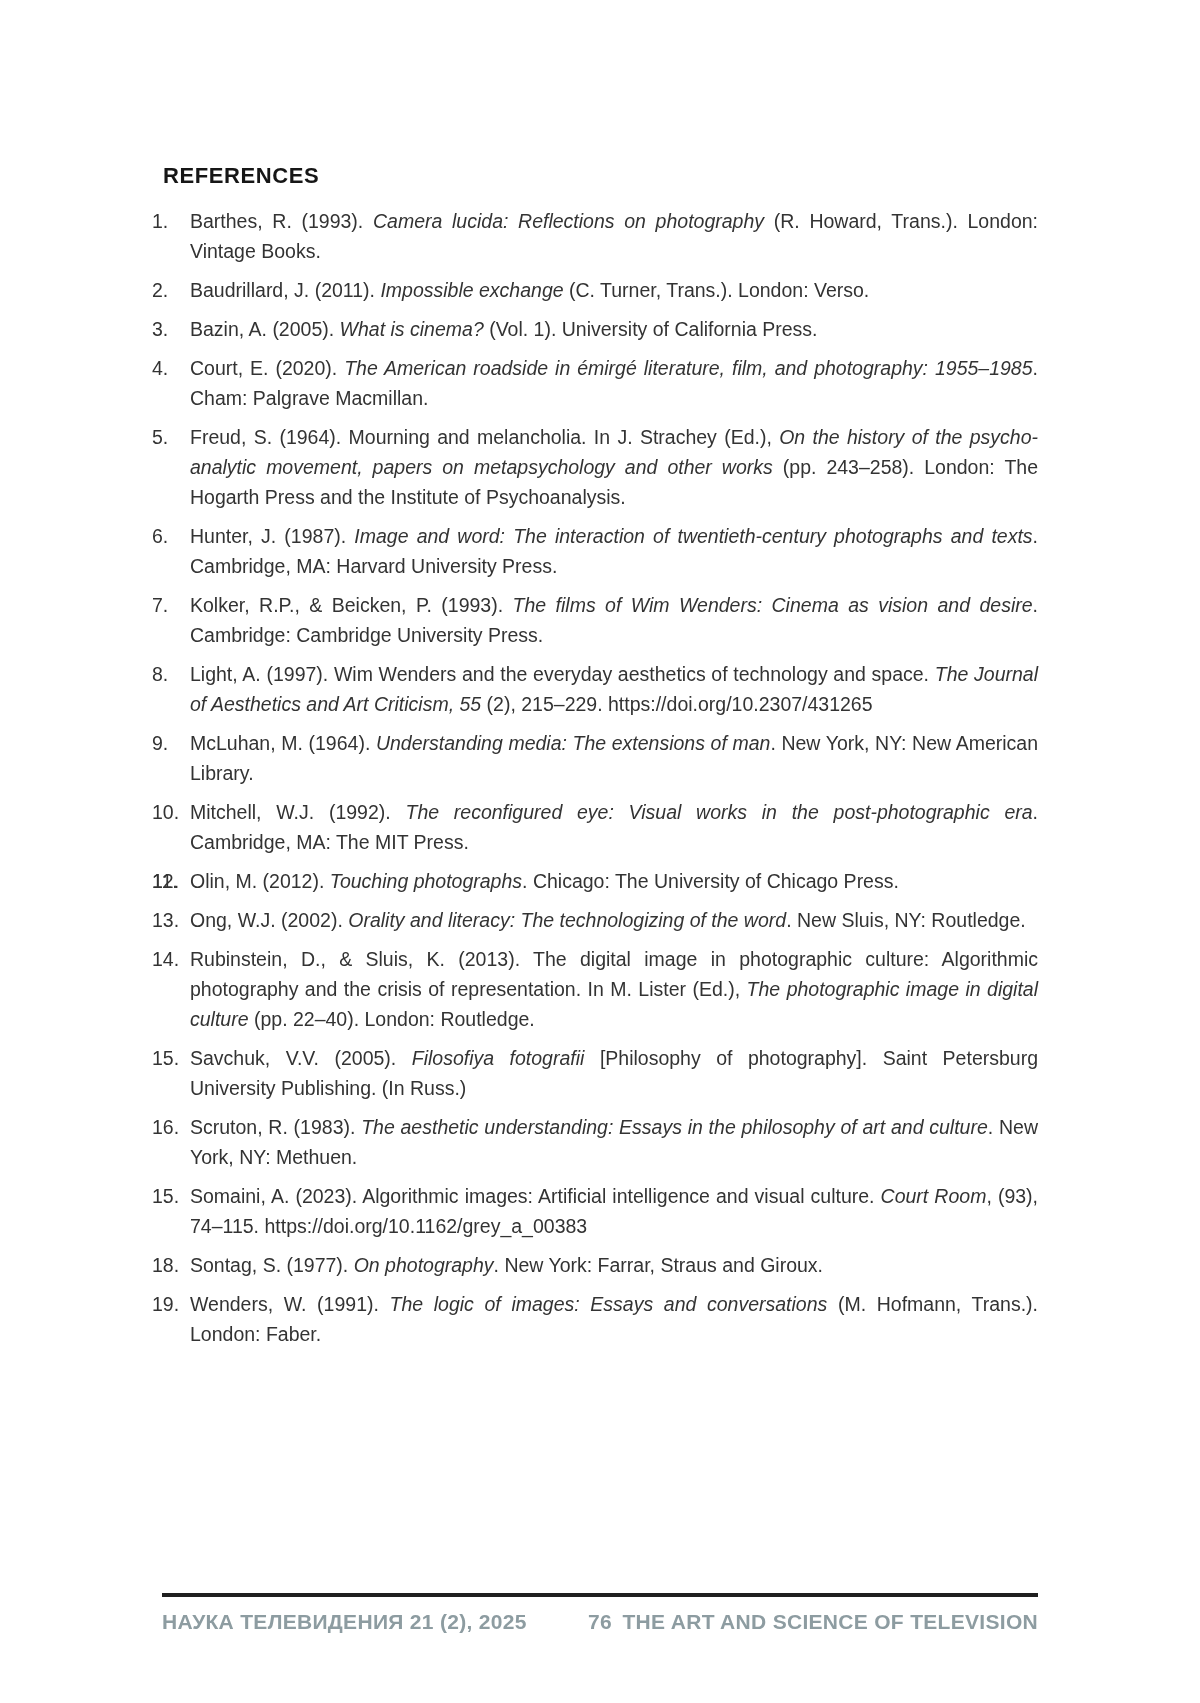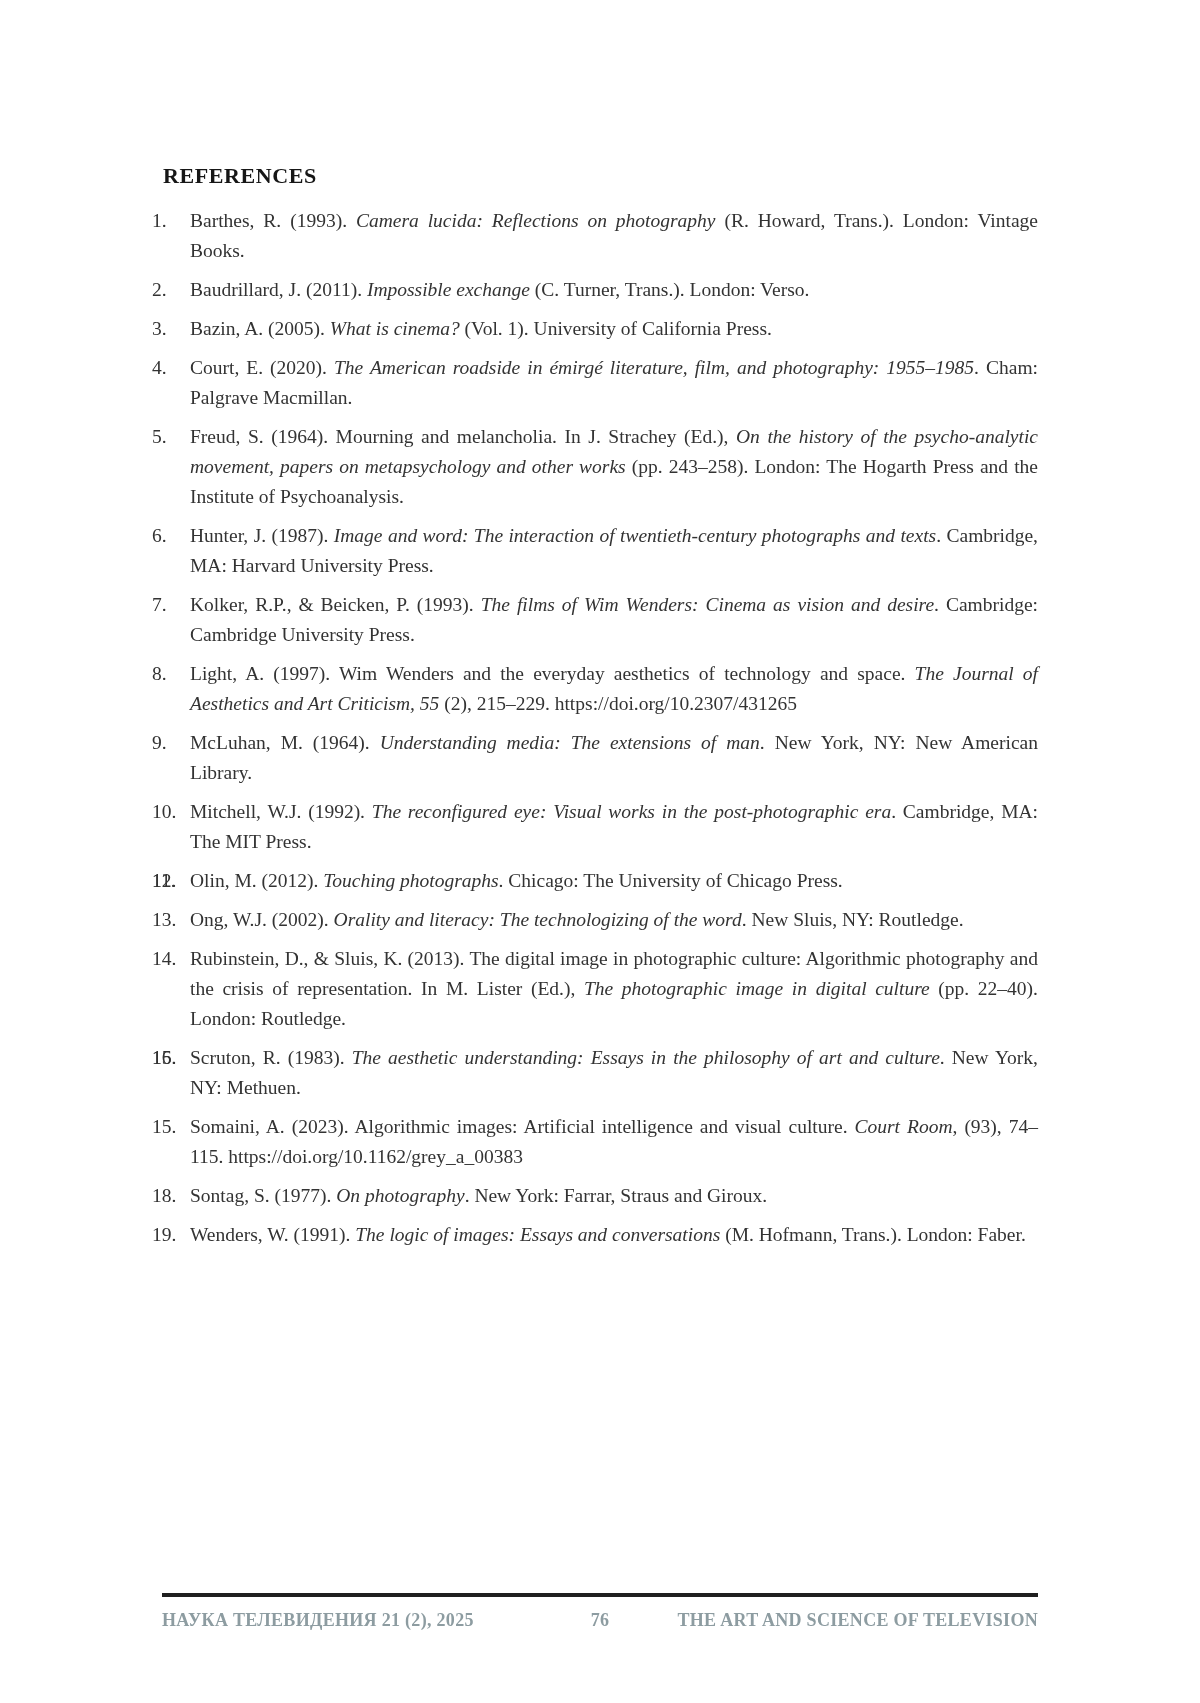--- a/index.html
+++ b/index.html
@@ -2,21 +2,21 @@
 <html style="--body-text: #333333; --heading-text: #161616; --footer-text: #8d9ca1; --rule-color: #1f1f1f;"><head>
 <meta charset="utf-8">
 <style>
   * { margin: 0; padding: 0; box-sizing: border-box; }
   html, body { background: #ffffff; }
   .page {
     position: relative;
     width: 1200px;
     height: 1703px;
     background: #ffffff;
-    font-family: Liberation Serif, serif;
+    font-family: Liberation Sans, sans-serif;
     color: var(--body-text, #333333);
     overflow: hidden;
   }
   .content {
     position: absolute;
     left: 152px;
     top: 163px;
     width: 886px;
   }
   .refs-heading {
@@ -51,21 +51,21 @@
     width: 876px;
     background: #ffffff;
     border-top: 4px solid var(--rule-color, #1f1f1f);
     padding-top: 13px;
   }
   .footer-row {
     display: grid;
     grid-template-columns: 1fr auto 1fr;
     align-items: baseline;
     font-weight: bold;
-    font-size: 18px;
+    font-size: 21px;
     letter-spacing: 0.3px;
     color: var(--footer-text, #8d9ca1);
   }
   .footer-left  { justify-self: start; }
   .footer-page  { justify-self: center; }
   .footer-right { justify-self: end; }
 </style>
 </head>
 <body>
 
@@ -139,20 +139,21 @@
     <span class="ref-text"><span>Ong, W.J. (2002). </span><i>Orality and literacy: The technologizing of the word</i><span>. New Sluis, NY: Routledge.</span></span>
   </li>
 
   <li class="ref-item">
     <span class="ref-num">14.</span>
     <span class="ref-text"><span>Rubinstein, D., &amp; Sluis, K. (2013). The digital image in photographic culture: Algorithmic photography and the crisis of representation. In M. Lister (Ed.), </span><i>The photographic image in digital culture</i><span> (pp. 22–40). London: Routledge.</span></span>
   </li>
 
   <li class="ref-item">
     <span class="ref-num">15.</span>
+    <span class="ref-text"><span>Savchuk, V.V. (2005). </span><i>Filosofiya fotografii</i><span> [Philosophy of photography]. Saint Petersburg University Publishing. (In Russ.)</span></span>
   </li>
 
   <li class="ref-item">
     <span class="ref-num">16.</span>
     <span class="ref-text"><span>Scruton, R. (1983). </span><i>The aesthetic understanding: Essays in the philosophy of art and culture</i><span>. New York, NY: Methuen.</span></span>
   </li>
 
   <li class="ref-item">
     <span class="ref-num">15.</span>
     <span class="ref-text"><span>Somaini, A. (2023). Algorithmic images: Artificial intelligence and visual culture. </span><i>Court Room</i><span>, (93), 74–115. https://doi.org/10.1162/grey_a_00383</span></span>

